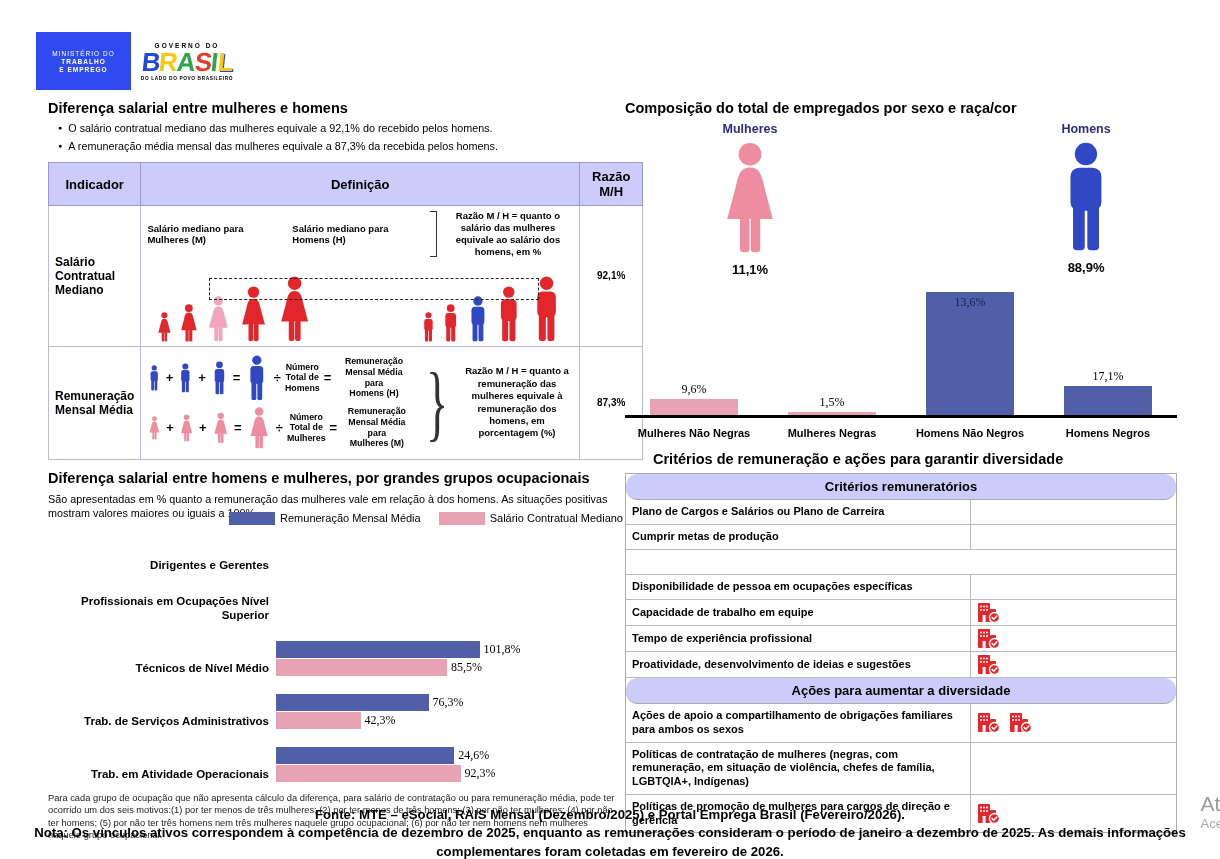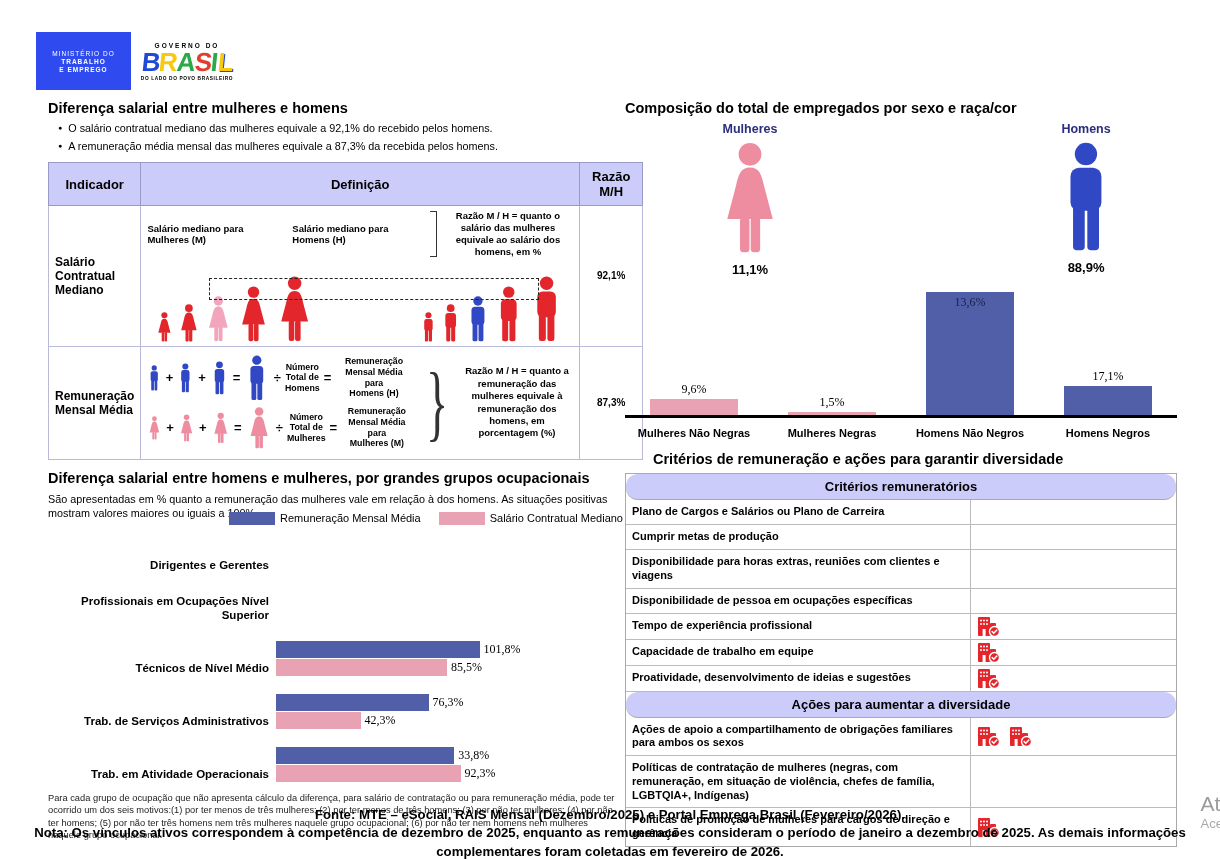--- a/index.html
+++ b/index.html
@@ -373,21 +373,21 @@
               <div style="width: 84.6px; height: 100%; background: rgb(233, 162, 180);"></div>
               <span class="occ-val">42,3%</span>
             </div>
           </div>
         </div>
         <div class="occ-row with-bars">
           <div class="occ-label">Trab. em Atividade Operacionais</div>
           <div class="occ-bars">
             <div class="occ-bar">
               <div style="width: 178.2px; height: 100%; background: rgb(81, 95, 168);"></div>
-              <span class="occ-val">33,8%</span>
+              <span class="occ-val">24,6%</span>
             </div>
             <div class="occ-bar">
               <div style="width: 184.6px; height: 100%; background: rgb(233, 162, 180);"></div>
               <span class="occ-val">92,3%</span>
             </div>
           </div>
         </div>
       </div>
     <div class="occ-footnote">Para cada grupo de ocupação que não apresenta cálculo da diferença, para salário de contratação ou para remuneração média, pode ter ocorrido um dos seis motivos:(1) por ter menos de três mulheres; (2) por ter menos de três homens; (3) por não ter mulheres; (4) por não ter homens; (5) por não ter três homens nem três mulheres naquele grupo ocupacional; (6) por não ter nem homens nem mulheres naquele grupo ocupacional.</div>
   </div>
@@ -454,26 +454,47 @@
         <div class="crit-header">Critérios remuneratórios</div>
         <div class="crit-row">
           <div class="crit-label">Plano de Cargos e Salários ou Plano de Carreira</div>
           <div class="crit-icons"></div>
         </div>
         <div class="crit-row">
           <div class="crit-label">Cumprir metas de produção</div>
           <div class="crit-icons"></div>
         </div>
         <div class="crit-row">
-          <div class="crit-label">Disponibilidade para horas extras, reuniões com clientes e viagens</div>
           <div class="crit-icons"></div>
         </div>
         <div class="crit-row">
           <div class="crit-label">Disponibilidade de pessoa em ocupações específicas</div>
           <div class="crit-icons"></div>
+        </div>
+        <div class="crit-row">
+          <div class="crit-label">Capacidade de trabalho em equipe</div>
+          <div class="crit-icons">
+            <svg width="24" height="21" viewBox="0 0 24 21">
+              <g>
+                <rect x="1" y="1" width="12" height="19" rx="1" fill="#E3262B"></rect>
+                <rect x="13" y="7" width="6" height="13" rx="1" fill="#E3262B"></rect>
+                <g fill="#fff">
+                  <circle cx="4" cy="4.5" r="1"></circle>
+                  <circle cx="7" cy="4.5" r="1"></circle>
+                  <circle cx="10" cy="4.5" r="1"></circle>
+                  <circle cx="4" cy="8" r="1"></circle>
+                  <circle cx="7" cy="8" r="1"></circle>
+                  <circle cx="10" cy="8" r="1"></circle>
+                  <rect x="5.6" y="13" width="3" height="7"></rect>
+                </g>
+                <circle cx="17.5" cy="15.5" r="5" fill="#E3262B" stroke="#fff" stroke-width="1.4"></circle>
+                <path d="M15.2,15.6 l1.6,1.6 l3-3.2" stroke="#fff" stroke-width="1.5" fill="none" stroke-linecap="round"></path>
+              </g>
+            </svg>
+          </div>
         </div>
         <div class="crit-row">
           <div class="crit-label">Tempo de experiência profissional</div>
           <div class="crit-icons">
             <svg width="24" height="21" viewBox="0 0 24 21">
               <g>
                 <rect x="1" y="1" width="12" height="19" rx="1" fill="#E3262B"></rect>
                 <rect x="13" y="7" width="6" height="13" rx="1" fill="#E3262B"></rect>
                 <g fill="#fff">
                   <circle cx="4" cy="4.5" r="1"></circle>
@@ -484,42 +505,20 @@
                   <circle cx="10" cy="8" r="1"></circle>
                   <rect x="5.6" y="13" width="3" height="7"></rect>
                 </g>
                 <circle cx="17.5" cy="15.5" r="5" fill="#E3262B" stroke="#fff" stroke-width="1.4"></circle>
                 <path d="M15.2,15.6 l1.6,1.6 l3-3.2" stroke="#fff" stroke-width="1.5" fill="none" stroke-linecap="round"></path>
               </g>
             </svg>
           </div>
         </div>
         <div class="crit-row">
-          <div class="crit-label">Capacidade de trabalho em equipe</div>
-          <div class="crit-icons">
-            <svg width="24" height="21" viewBox="0 0 24 21">
-              <g>
-                <rect x="1" y="1" width="12" height="19" rx="1" fill="#E3262B"></rect>
-                <rect x="13" y="7" width="6" height="13" rx="1" fill="#E3262B"></rect>
-                <g fill="#fff">
-                  <circle cx="4" cy="4.5" r="1"></circle>
-                  <circle cx="7" cy="4.5" r="1"></circle>
-                  <circle cx="10" cy="4.5" r="1"></circle>
-                  <circle cx="4" cy="8" r="1"></circle>
-                  <circle cx="7" cy="8" r="1"></circle>
-                  <circle cx="10" cy="8" r="1"></circle>
-                  <rect x="5.6" y="13" width="3" height="7"></rect>
-                </g>
-                <circle cx="17.5" cy="15.5" r="5" fill="#E3262B" stroke="#fff" stroke-width="1.4"></circle>
-                <path d="M15.2,15.6 l1.6,1.6 l3-3.2" stroke="#fff" stroke-width="1.5" fill="none" stroke-linecap="round"></path>
-              </g>
-            </svg>
-          </div>
-        </div>
-        <div class="crit-row">
           <div class="crit-label">Proatividade, desenvolvimento de ideias e sugestões</div>
           <div class="crit-icons">
             <svg width="24" height="21" viewBox="0 0 24 21">
               <g>
                 <rect x="1" y="1" width="12" height="19" rx="1" fill="#E3262B"></rect>
                 <rect x="13" y="7" width="6" height="13" rx="1" fill="#E3262B"></rect>
                 <g fill="#fff">
                   <circle cx="4" cy="4.5" r="1"></circle>
                   <circle cx="7" cy="4.5" r="1"></circle>
                   <circle cx="10" cy="4.5" r="1"></circle>

